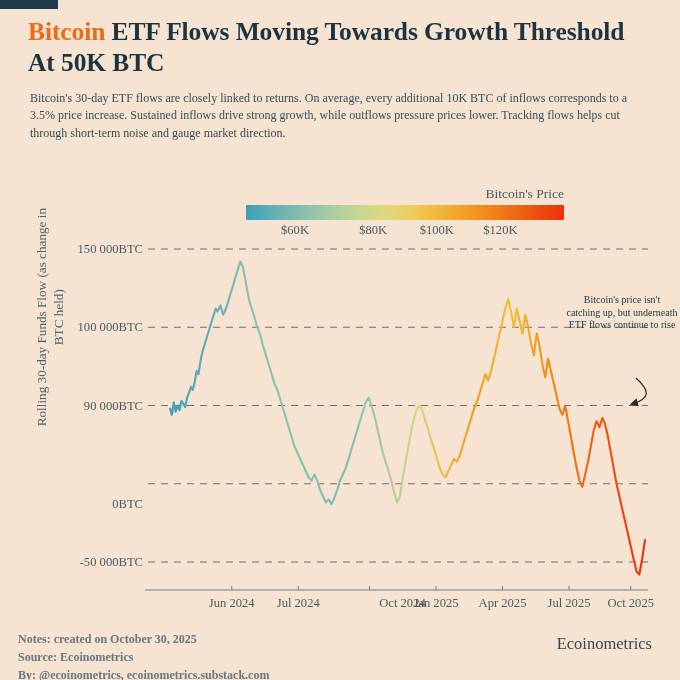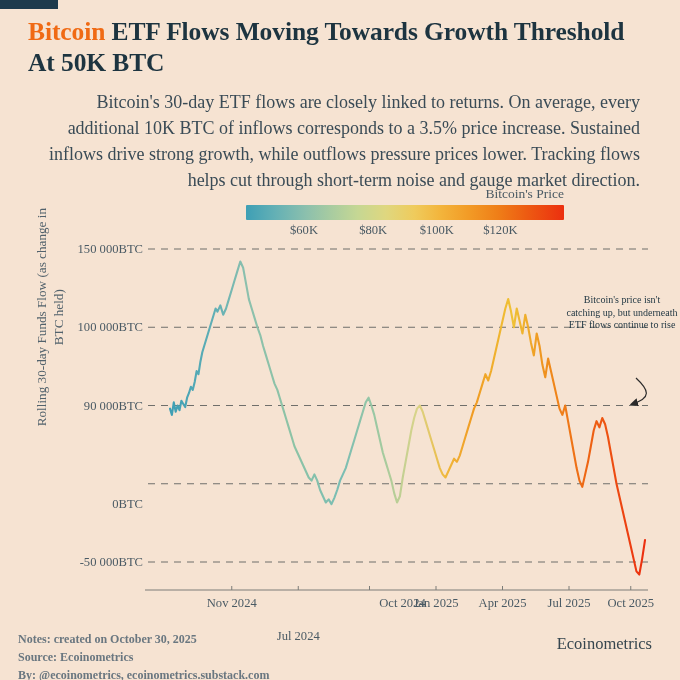--- a/index.html
+++ b/index.html
@@ -15,21 +15,21 @@
     position:absolute;left:0;top:0;width:58px;height:9px;background:#1d3a4c;
   }
   #title{
     position:absolute;left:28px;top:16px;width:620px;
     font-size:25.5px;font-weight:bold;line-height:1.23;
     letter-spacing:-0.1px;color:#1d3440;
   }
   #title .hl{color:#f06a14;}
   #subtitle{
     position:absolute;left:30px;top:90px;width:610px;
-    font-size:18px;line-height:1.44;color:#3a4b56;text-align:right;
+    font-size:12px;line-height:1.44;color:#3a4b56;
   }
   
   #legend{position:absolute;left:246px;top:186px;width:318px;text-align:right;}
   #legend-title{font-size:13.5px;color:#4a5a64;margin-bottom:3px;}
   #cbar{
     height:15px;width:318px;border-radius:1px;
     background:linear-gradient(to right,
       #3e9fb5 0%, #63b0b5 9%, #8cc0ad 19%, #a9cca0 27%,
       #c5d794 35%, #dfd77f 44%, #efcb5c 53%, #f3b53c 61%,
       #f29b26 70%, #ef7f18 79%, #ed5c12 88%, #ec2f0f 100%);
@@ -77,21 +77,21 @@
 <div id="title">
   <span class="hl">Bitcoin</span><span> ETF Flows Moving Towards Growth Threshold At 50K BTC</span>
 </div>
 
 <div id="subtitle">Bitcoin's 30-day ETF flows are closely linked to returns. On average, every additional 10K BTC of inflows corresponds to a 3.5% price increase. Sustained inflows drive strong growth, while outflows pressure prices lower. Tracking flows helps cut through short-term noise and gauge market direction.</div>
 
 <div id="legend">
   <div id="legend-title">Bitcoin's Price</div>
   <div id="cbar"></div>
   <div id="cbar-ticks">
-      <span style="left: 58px;">$60K</span>
+      <span style="left: 49px;">$60K</span>
       <span style="left: 127.2px;">$80K</span>
       <span style="left: 190.8px;">$100K</span>
       <span style="left: 254.4px;">$120K</span>
     </div>
 </div>
 
 <div id="chart">
   <div id="ylabel">Rolling 30-day Funds Flow (as change in BTC held)</div>
   <div id="yticks">
       <div class="ytick" style="top: 249px; margin-left: 24px;">150 000BTC</div>
@@ -136,22 +136,22 @@
         <line x1="369.5" x2="369.5" y1="586" y2="590" stroke="#7c7c78" stroke-width="1"></line>
         <line x1="436" x2="436" y1="586" y2="590" stroke="#7c7c78" stroke-width="1"></line>
         <line x1="502.5" x2="502.5" y1="586" y2="590" stroke="#7c7c78" stroke-width="1"></line>
         <line x1="569" x2="569" y1="586" y2="590" stroke="#7c7c78" stroke-width="1"></line>
         <line x1="630.75" x2="630.75" y1="586" y2="590" stroke="#7c7c78" stroke-width="1"></line>
       </g>
     <path id="dataline" fill="none" stroke="url(#lineGrad)" stroke-width="2.1" stroke-linejoin="round" stroke-linecap="round" d="M170.00,408.63 L171.90,414.89 L173.80,402.37 L175.70,411.76 L177.60,405.50 L179.50,410.19 L181.40,400.81 L183.30,403.94 L185.20,407.06 L187.10,397.68 L189.00,392.98 L190.90,386.72 L192.80,389.85 L194.70,382.02 L196.60,371.07 L198.50,374.20 L200.40,361.68 L202.30,352.29 L204.20,346.03 L206.10,339.77 L208.00,333.51 L209.90,327.25 L211.80,320.99 L213.70,314.73 L215.60,308.47 L217.50,311.60 L220.35,305.34 L223.20,314.73 L226.05,308.47 L228.90,299.08 L231.75,289.69 L234.60,280.30 L237.45,270.91 L240.30,261.52 L243.15,267.78 L246.00,283.43 L248.85,299.08 L251.70,308.47 L254.55,317.86 L257.40,327.25 L260.25,335.07 L263.10,346.03 L265.95,355.42 L268.80,364.81 L271.65,374.20 L274.50,383.59 L277.35,389.85 L280.20,399.24 L283.05,408.63 L285.90,418.02 L288.75,427.41 L291.60,436.80 L294.45,446.19 L297.30,452.45 L300.15,458.71 L303.00,464.97 L305.85,471.23 L308.70,477.49 L311.55,480.62 L314.40,474.36 L317.25,480.62 L320.10,490.01 L322.95,496.27 L325.80,502.53 L328.65,499.40 L331.50,504.10 L334.35,497.84 L337.20,490.01 L340.05,480.62 L342.90,474.36 L345.75,468.10 L348.60,458.71 L351.45,449.32 L354.30,439.93 L357.15,430.54 L360.00,421.15 L362.85,411.76 L365.70,402.37 L368.55,397.68 L371.40,405.50 L374.25,414.89 L377.10,427.41 L379.95,439.93 L382.80,452.45 L385.65,461.84 L388.50,471.23 L391.35,480.62 L394.20,493.14 L397.05,502.53 L399.90,496.27 L402.75,477.49 L405.60,461.84 L408.45,446.19 L411.30,430.54 L414.15,418.02 L417.00,408.63 L419.85,405.50 L422.70,411.76 L425.55,421.15 L428.40,430.54 L431.25,439.93 L434.10,449.32 L436.95,458.71 L439.80,468.10 L442.65,474.36 L445.50,477.49 L448.35,471.23 L451.20,464.97 L454.05,458.71 L456.90,461.84 L459.75,455.58 L462.60,446.19 L465.45,436.80 L468.30,427.41 L471.15,418.02 L474.00,408.63 L476.85,402.37 L479.70,392.98 L482.55,383.59 L485.40,374.20 L488.25,380.46 L491.10,371.07 L493.95,358.55 L496.80,346.03 L499.65,333.51 L502.50,320.99 L505.35,308.47 L508.20,299.08 L511.05,311.60 L513.90,327.25 L516.75,308.47 L519.60,320.99 L522.45,333.51 L525.30,314.73 L528.15,327.25 L531.00,342.90 L533.85,355.42 L536.70,333.51 L539.55,346.03 L542.40,364.81 L545.25,377.33 L548.10,358.55 L550.95,371.07 L553.80,383.59 L556.65,396.11 L559.50,408.63 L562.35,414.89 L565.20,405.50 L568.05,421.15 L570.90,436.80 L573.75,452.45 L576.60,468.10 L579.45,480.62 L582.30,486.88 L585.15,474.36 L588.00,461.84 L590.85,446.19 L593.70,430.54 L596.55,421.15 L599.40,427.41 L602.25,418.02 L605.10,424.28 L607.95,436.80 L610.80,452.45 L613.65,468.10 L616.50,483.75 L619.35,496.27 L622.20,508.79 L625.05,521.31 L627.90,533.83 L630.75,546.35 L633.60,558.87 L636.45,571.39 L639.30,574.52 L642.15,558.87 L645.00,540.09"></path>
     <path d="M636,378 C649,390 652,398 632,404" fill="none" stroke="#2b2b2b" stroke-width="1.2" marker-end="url(#arrowHead)"></path>
   </svg>
   <div id="annotation">Bitcoin's price isn't catching up, but underneath ETF flows continue to rise</div>
-<div class="xtick" style="left: 231.75px;">Nov 2024</div>
-    <div class="xtick" style="left: 298.25px; margin-top: 33px;">Jul 2024</div>
+<div class="xtick" style="left: 231.75px;">Jun 2024</div>
+    <div class="xtick" style="left: 298.25px;">Jul 2024</div>
     <div class="xtick" style="left: 369.5px; margin-left: 33px;">Oct 2024</div>
     <div class="xtick" style="left: 436px;">Jan 2025</div>
     <div class="xtick" style="left: 502.5px;">Apr 2025</div>
     <div class="xtick" style="left: 569px;">Jul 2025</div>
     <div class="xtick" style="left: 630.75px;">Oct 2025</div>
   </div>
 
 <div id="notes">
   <div>Notes: created on October 30, 2025</div>
   <div>Source: Ecoinometrics</div>

